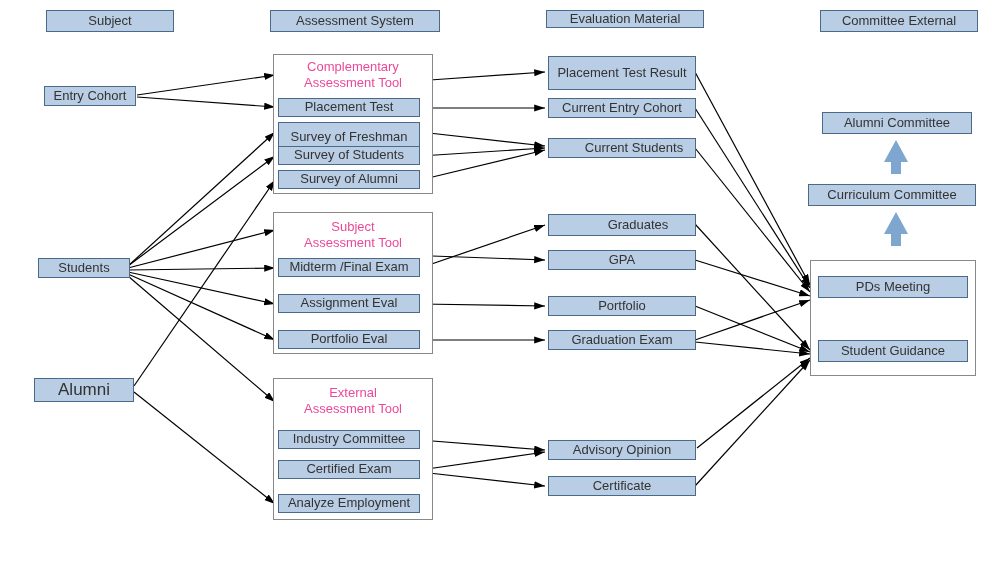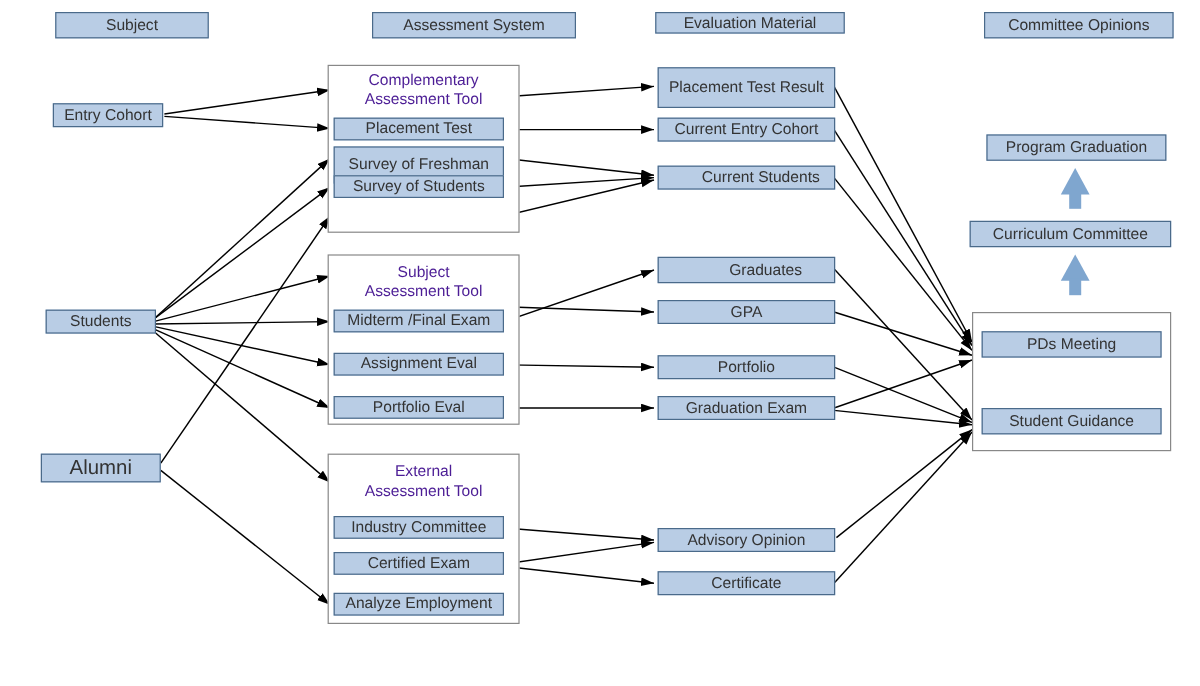--- a/index.html
+++ b/index.html
@@ -41,21 +41,21 @@
   .panel {
     position: absolute;
     background: #fff;
     border: 1px solid #888;
     box-sizing: border-box;
   }
   .panel-title {
     position: absolute;
     width: 100%;
     text-align: center;
-    color: #4c1d95;
+    color: #ec4899;
     line-height: 1.2;
   }
   .big-arrow {
     position: absolute;
     width: 0; height: 0;
     border-left: 12px solid transparent;
     border-right: 12px solid transparent;
     border-bottom: 22px solid #7fa6cf;
   }
   .big-arrow::after {
@@ -134,35 +134,36 @@
     <line x1="695" y1="260" x2="810" y2="296"></line>
     <line x1="695" y1="306" x2="810" y2="352"></line>
     <line x1="695" y1="340" x2="810" y2="300"></line>
     <line x1="695" y1="342" x2="810" y2="354"></line>
     <line x1="697" y1="448" x2="810" y2="358"></line>
     <line x1="695" y1="486" x2="810" y2="360"></line>
   </g>
 </svg>
 
 <div class="box" style="left:46px; top:10px; width:128px; height:22px;">Subject</div>
-<div class="box" style="left:270px; top:10px; width:170px; height:22px;margin-left:40px;">Assessment  System</div>
+<div class="box" style="left:270px; top:10px; width:170px; height:22px;">Assessment  System</div>
 <div class="box" style="left:546px; top:10px; width:158px; height:18px;">Evaluation Material</div>
-<div class="box" style="left:820px; top:10px; width:158px; height:22px;">Committee Opinions</div>
+<div class="box" style="left:820px; top:10px; width:158px; height:22px;">Committee External</div>
 
 <div class="box" style="left:44px; top:86px; width:92px; height:20px;">Entry Cohort</div>
 <div class="box" style="left:38px; top:258px; width:92px; height:20px;">Students</div>
 <div class="box alumni" style="left:34px; top:378px; width:100px; height:24px;">Alumni</div>
 
 <div class="panel" style="left:273px; top:54px; width:160px; height:140px;">
   <div class="panel-title" style="top:4px; white-space:pre-line;">Complementary
 Assessment Tool</div>
 </div>
 <div class="box" style="left:278px; top:98px; width:142px; height:19px;">Placement Test</div>
 <div class="box" style="left:278px; top:122px; width:142px; height:31px;">Survey of  Freshman</div>
 <div class="box" style="left:278px; top:146px; width:142px; height:19px;">Survey of Students</div>
+<div class="box" style="left:278px; top:170px; width:142px; height:19px;">Survey of Alumni</div>
 
 <div class="panel" style="left:273px; top:212px; width:160px; height:142px;">
   <div class="panel-title" style="top:6px; white-space:pre-line;">Subject
 Assessment Tool</div>
 </div>
 <div class="box" style="left:278px; top:258px; width:142px; height:19px;">Midterm /Final Exam</div>
 <div class="box" style="left:278px; top:294px; width:142px; height:19px;">Assignment Eval</div>
 <div class="box" style="left:278px; top:330px; width:142px; height:19px;">Portfolio Eval</div>
 
 <div class="panel" style="left:273px; top:378px; width:160px; height:142px;">
@@ -176,21 +177,21 @@
 <div class="box" style="left:548px; top:56px; width:148px; height:34px;">Placement Test Result</div>
 <div class="box" style="left:548px; top:98px; width:148px; height:20px;">Current Entry Cohort</div>
 <div class="box" style="left:548px; top:138px; width:148px; height:20px;padding-left:28px;">Current Students</div>
 <div class="box" style="left:548px; top:214px; width:148px; height:22px;padding-left:36px;">Graduates</div>
 <div class="box" style="left:548px; top:250px; width:148px; height:20px;">GPA</div>
 <div class="box" style="left:548px; top:296px; width:148px; height:20px;">Portfolio</div>
 <div class="box" style="left:548px; top:330px; width:148px; height:20px;">Graduation Exam</div>
 <div class="box" style="left:548px; top:440px; width:148px; height:20px;">Advisory Opinion</div>
 <div class="box" style="left:548px; top:476px; width:148px; height:20px;">Certificate</div>
 
-<div class="box" style="left:822px; top:112px; width:150px; height:22px;">Program Graduation</div>
+<div class="box" style="left:822px; top:112px; width:150px; height:22px;">Alumni Committee</div>
 <div class="big-arrow" style="left:884px; top:140px;"></div>
 <div class="box" style="left:808px; top:184px; width:168px; height:22px;">Curriculum Committee</div>
 <div class="big-arrow" style="left:884px; top:212px;"></div>
 
 <div class="panel" style="left:810px; top:260px; width:166px; height:116px;"></div>
 <div class="box" style="left:818px; top:276px; width:150px; height:22px;">PDs Meeting</div>
 <div class="box" style="left:818px; top:340px; width:150px; height:22px;">Student Guidance</div>
 
 </div>
 

